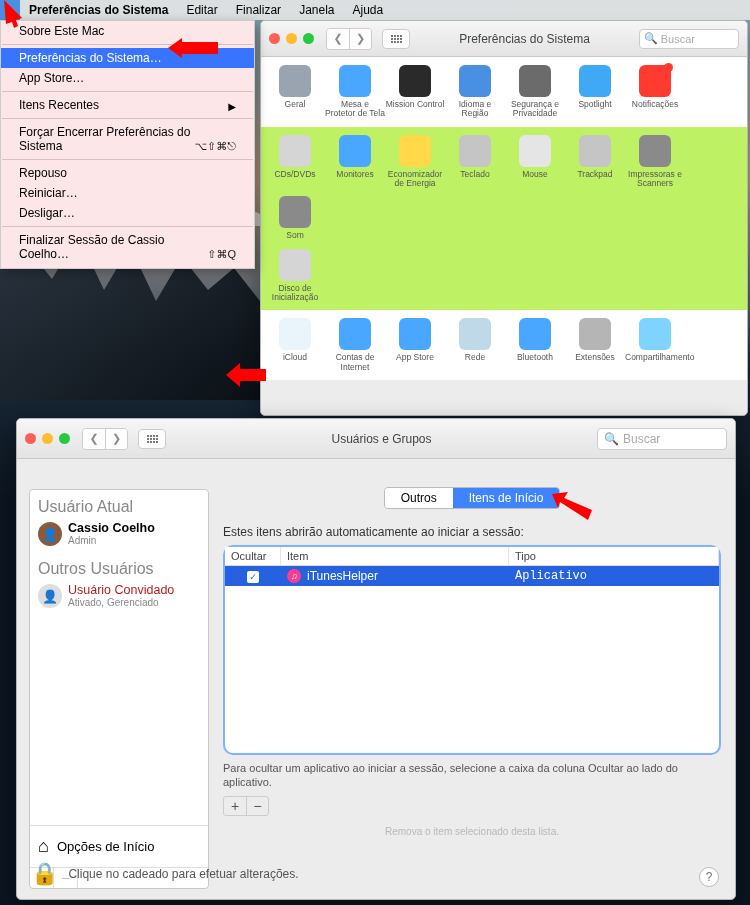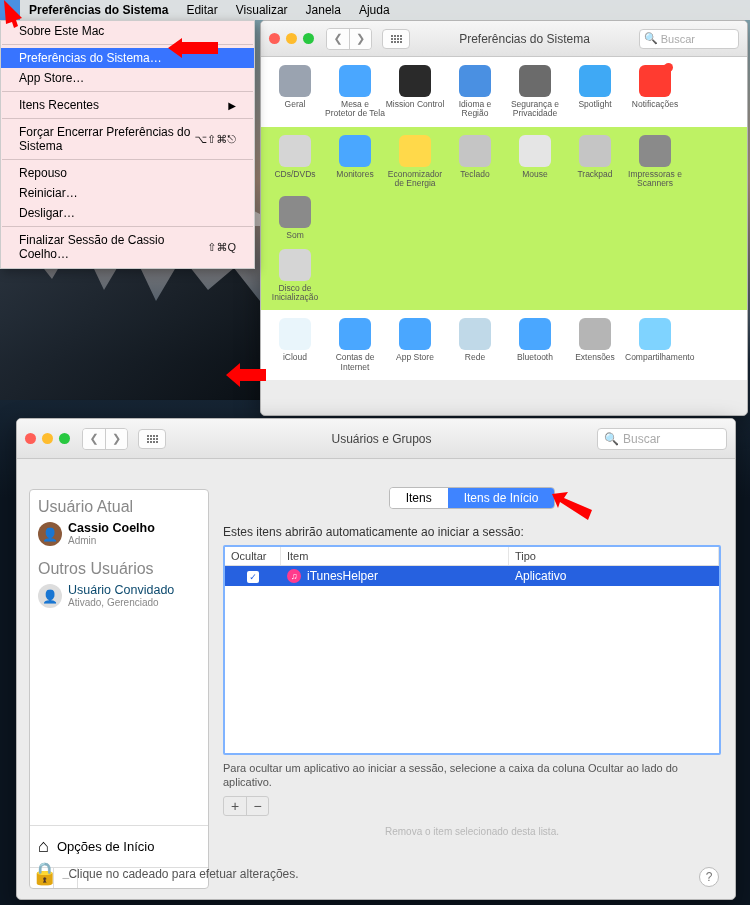--- a/index.html
+++ b/index.html
@@ -7,21 +7,21 @@
   .desktop-bg { position: absolute; inset: 0; background: linear-gradient(180deg,#7aa5b5 0%,#b89a85 20%,#4a5a6a 35%,#1a2a3a 40%,#0b1520 55%); }
   .mountains { position:absolute; top:180px; left:0; width:260px; height:220px; background:linear-gradient(135deg,#2a3440 0%,#0a0f14 100%); clip-path: polygon(0 40%,10% 30%,20% 45%,30% 25%,40% 50%,50% 30%,60% 55%,70% 35%,80% 50%,90% 40%,100% 55%,100% 100%,0 100%); opacity:.95;}
   .snow { position:absolute; top:190px; left:0; width:260px; height:60px; background:rgba(255,255,255,.65); clip-path: polygon(0 30%,10% 10%,15% 40%,22% 8%,30% 35%,38% 5%,46% 30%,55% 10%,64% 40%,72% 5%,80% 35%,88% 15%,100% 40%,100% 60%,0 60%);}
   
   .menubar { position: absolute; top:0; left:0; right:0; height:20px; background: rgba(230,230,230,.9); display:flex; align-items:center; font-size:12px; z-index:50; }
   .menubar .apple { width:20px; text-align:center; background:#4a90e2; color:#fff; height:100%; line-height:20px; }
   .menubar .mitem { padding:0 9px; height:100%; line-height:20px; cursor:default;}
   .menubar .mitem.bold { font-weight:600;}
   
   .dropdown { position:absolute; top:20px; left:0; width:255px; background:#fce6e8; border:1px solid #ccc; box-shadow:2px 3px 10px rgba(0,0,0,.3); font-size:12px; z-index:60; padding-bottom:4px;}
-  .dd-item { padding:3px 18px; display:flex; justify-content:space-between; align-items:center; cursor:default;}
+  .dd-item { padding:3px 18px; display:flex; justify-content:space-between; align-items:flex-end; cursor:default;}
   .dd-item.hi { background:#3874ff; color:#fff;}
   .dd-sep { height:1px; background:#d6c2c4; margin:3px 1px;}
   .dd-shortcut { font-size:11px; opacity:.9;}
   .chev { font-size:10px;}
   
   .arrow { position:absolute; z-index:90;}
   .arrow svg { display:block;}
   
   .win { position:absolute; background:#ececec; border:1px solid #b5b5b5; border-radius:5px; box-shadow:0 8px 25px rgba(0,0,0,.4); overflow:hidden;}
   .sysprefs { top:20px; left:260px; width:488px; height:396px; z-index:30;}
@@ -58,27 +58,27 @@
   .side-bottom { margin-top:auto; border-top:1px solid #ddd;}
   .opstart { display:flex; align-items:center; gap:8px; padding:10px 8px; font-size:13px;}
   .house { font-size:18px;}
   .pm-row { display:flex; border-top:1px solid #ddd;}
   .pm { width:24px; height:20px; border-right:1px solid #ddd; text-align:center; font-size:14px; color:#bbb; line-height:20px;}
   .main { flex:1; padding:28px 14px 10px 14px; display:flex; flex-direction:column;}
   .seg { align-self:center; display:flex; border:1px solid #bbb; border-radius:4px; overflow:hidden; font-size:12px; margin-bottom:16px;}
   .seg div { padding:3px 16px; background:#fff;}
   .seg .active { background:#3f84ff; color:#fff;}
   .desc { font-size:12px; color:#333; margin-bottom:6px;}
-  .table { border:2px solid #7fb3ff; border-radius:2px; background:#fff; height:210px; display:flex; flex-direction:column;}
+  .table { border:2px solid #7fb3ff; border-radius:10px; background:#fff; height:210px; display:flex; flex-direction:column;}
   .thead { display:flex; background:#fff; border-bottom:1px solid #ddd; font-size:11px; color:#444;}
   .th { padding:3px 6px; border-right:1px solid #e5e5e5;}
   .th.oc{width:56px;} .th.it{flex:1;} .th.tp{width:210px;}
   .trow { display:flex; background:#2661e0; color:#fff; font-size:12px; align-items:center;}
   .trow .td { padding:3px 6px;}
-  .td.oc{width:56px; text-align:center;} .td.it{flex:1; display:flex; align-items:center; gap:6px;} .td.tp{width:210px;}
+  .td.oc{width:56px; text-align:center;} .td.it{flex:1; display:flex; align-items:center; gap:6px;} .td.tp{width:210px;font-family:Liberation Mono, monospace;}
   .chk { width:12px; height:12px; background:#fff; border-radius:2px; display:inline-flex; align-items:center; justify-content:center; color:#2661e0; font-size:9px;}
   .appico { width:14px; height:14px; background:#ff3b8d; border-radius:50%; display:inline-flex; align-items:center; justify-content:center; color:#fff; font-size:9px;}
   .hint { font-size:11px; color:#555; margin-top:6px; line-height:1.3;}
   .pm2 { display:flex; border:1px solid #ccc; border-radius:3px; width:fit-content; margin-top:6px;}
   .pm2 div{ width:22px; height:18px; text-align:center; line-height:18px; font-size:14px; color:#555;}
   .pm2 div+div{ border-left:1px solid #ccc;}
   .removeline { text-align:center; font-size:10px; color:#b8b8b8; margin-top:10px;}
   .lockbar { position:absolute; left:14px; right:14px; bottom:12px; display:flex; align-items:center; gap:10px; font-size:12px; color:#555;}
   .lock { font-size:22px;}
   .help { position:absolute; right:16px; bottom:12px; width:20px; height:20px; border:1px solid #bbb; border-radius:50%; text-align:center; line-height:18px; font-size:12px; color:#777; background:#fff;}
@@ -87,21 +87,21 @@
 <body>
 
 <div class="desktop-bg"></div>
 <div class="mountains"></div>
 <div class="snow"></div>
 
 <div class="menubar">
   <div class="apple"></div>
   <div class="mitem bold">Preferências do Sistema</div>
   <div class="mitem">Editar</div>
-  <div class="mitem">Visualizar</div>
+  <div class="mitem">Finalizar</div>
   <div class="mitem">Janela</div>
   <div class="mitem">Ajuda</div>
 </div>
 
 <div class="dropdown">
   <div class="dd-item">
       <span>Sobre Este Mac</span>
     </div>
   <div class="dd-sep"></div>
   <div class="dd-item hi">
@@ -337,38 +337,38 @@
         <div class="avatar" style="background:#8b5a3a">👤</div>
         <div>
           <div class="nm">Cassio Coelho</div>
           <div class="rl">Admin</div>
         </div>
       </div>
       <div class="side-sec">Outros Usuários</div>
       <div class="user-row">
         <div class="avatar">👤</div>
         <div>
-          <div class="nm" style="font-weight:400;color:#0c4a6e">Usuário Convidado</div>
+          <div class="nm" style="font-weight:400;color:#b91c1c">Usuário Convidado</div>
           <div class="rl">Ativado, Gerenciado</div>
         </div>
       </div>
       <div class="side-bottom">
         <div class="opstart">
           <span class="house">⌂</span>
           <span>Opções de Início</span>
         </div>
         <div class="pm-row">
           <div class="pm">+</div>
           <div class="pm">−</div>
         </div>
       </div>
     </div>
     <div class="main">
       <div class="seg">
-        <div>Itens</div>
+        <div>Outros</div>
         <div class="active">Itens de Início</div>
       </div>
       <div class="desc">Estes itens abrirão automaticamente ao iniciar a sessão:</div>
       <div class="table">
         <div class="thead">
           <div class="th oc">Ocultar</div>
           <div class="th it">Item</div>
           <div class="th tp">Tipo</div>
         </div>
         <div class="trow">

